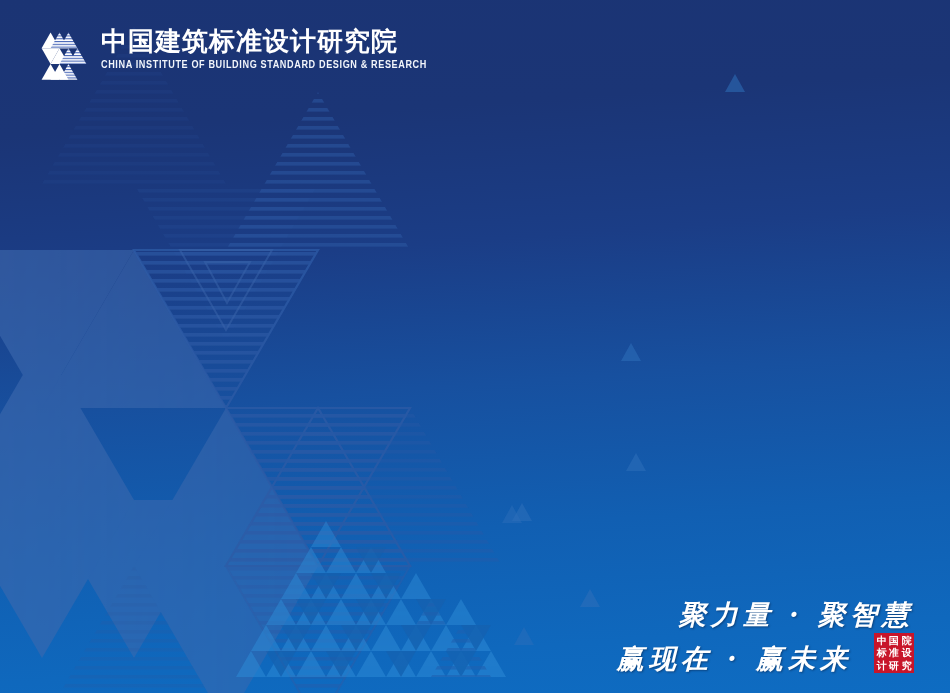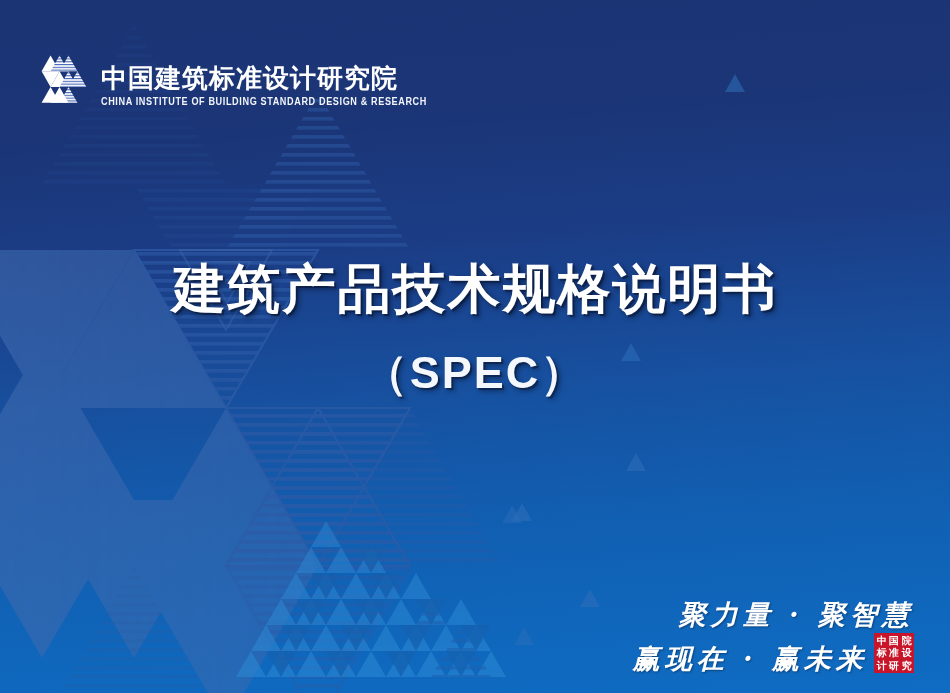--- a/index.html
+++ b/index.html
@@ -34,24 +34,23 @@
     pointer-events: none;
   }
   .bg-layer svg { display: block; width: 100%; height: 100%; }
 
   
   #logo-block {
     position: absolute;
     left: 36px;
     top: 27px;
     display: flex;
-    align-items: flex-end;
+    align-items: flex-start;
     gap: 9px;
     z-index: 8;
-    margin-top: 23px;
   }
   #logo-mark { width: 56px; height: 56px; flex: 0 0 auto; }
   #logo-text { display: flex; flex-direction: column; justify-content: center; }
   #logo-cn {
     font-family: "DejaVu Sans", "Liberation Sans", sans-serif;
     font-size: 26px;
     font-weight: 700;
     letter-spacing: 1px;
     color: #ffffff;
     line-height: 1.14;
@@ -119,21 +118,21 @@
     font-style: italic;
     color: #ffffff;
     letter-spacing: 5px;
     line-height: 1.32;
     white-space: nowrap;
     text-shadow: 1px 1px 2px rgba(8,20,48,.45);
   }
   #slogan-row-2 {
     display: flex;
     align-items: flex-end;
-    gap: 6px;
+    gap: 22px;
   }
   #seal {
     width: 40px;
     height: 40px;
     flex: 0 0 auto;
     background: #c8152a;
     margin-bottom: 4px;
     display: grid;
     grid-template-columns: 1fr 1fr 1fr;
     grid-template-rows: 1fr 1fr 1fr;
@@ -333,24 +332,20 @@
         <polygon points="58,66 42,94 74,94" fill="url(#logoStripes)"></polygon>
         <polygon points="42,66 58,94 26,94" fill="#ffffff"></polygon>
       </g>
     </svg>
     <div id="logo-text">
       <div id="logo-cn">中国建筑标准设计研究院</div>
       <div id="logo-en">CHINA INSTITUTE OF BUILDING STANDARD DESIGN &amp; RESEARCH</div>
     </div>
   </div>
 
-  <div id="title-block">
-    <h1 id="main-title">建筑产品技术规格说明书</h1>
-    <div id="sub-title">（SPEC）</div>
-  </div>
 
   <div id="slogan-block">
     <div class="slogan-line">聚力量 · 聚智慧</div>
     <div id="slogan-row-2">
       <div class="slogan-line">赢现在 · 赢未来</div>
       <div id="seal" style="background: rgb(200, 21, 42);">
           <span>中</span>
           <span>国</span>
           <span>院</span>
           <span>标</span>

